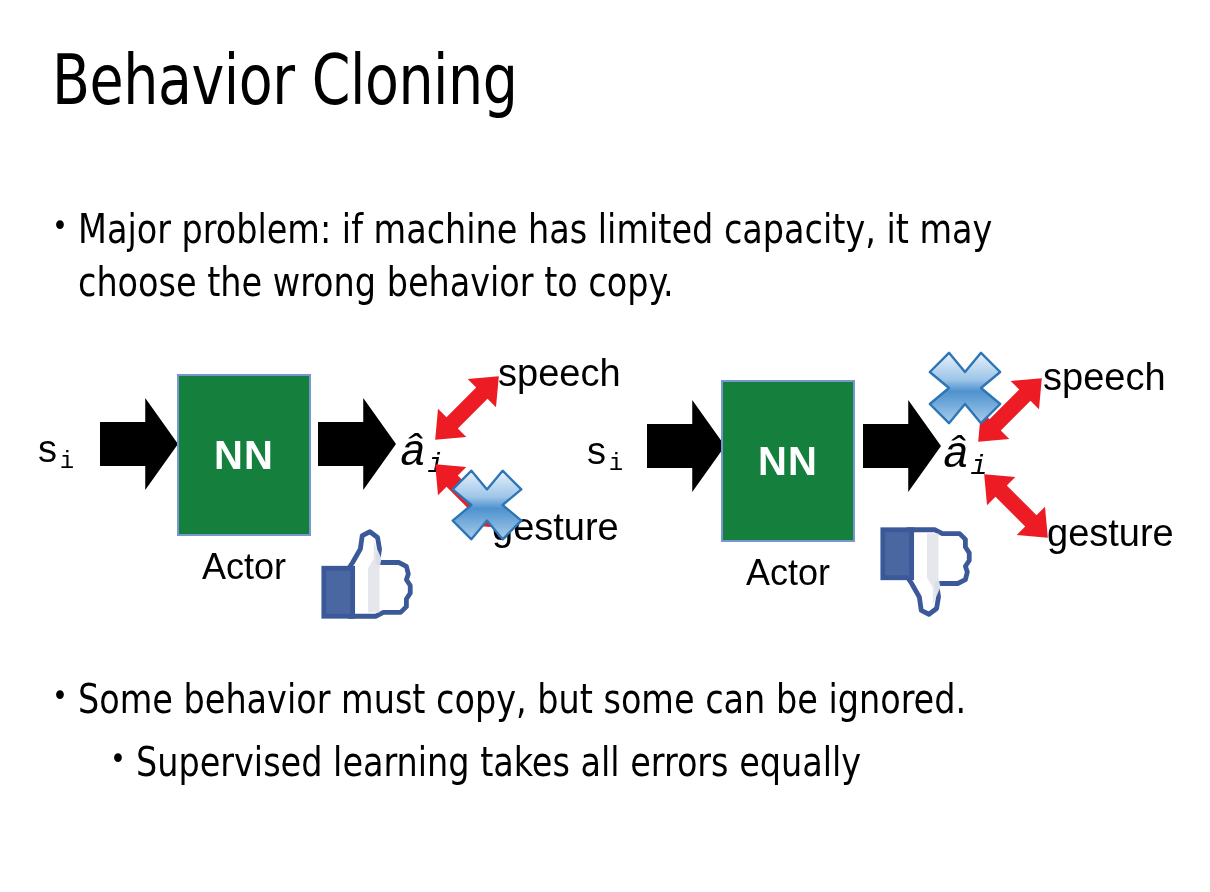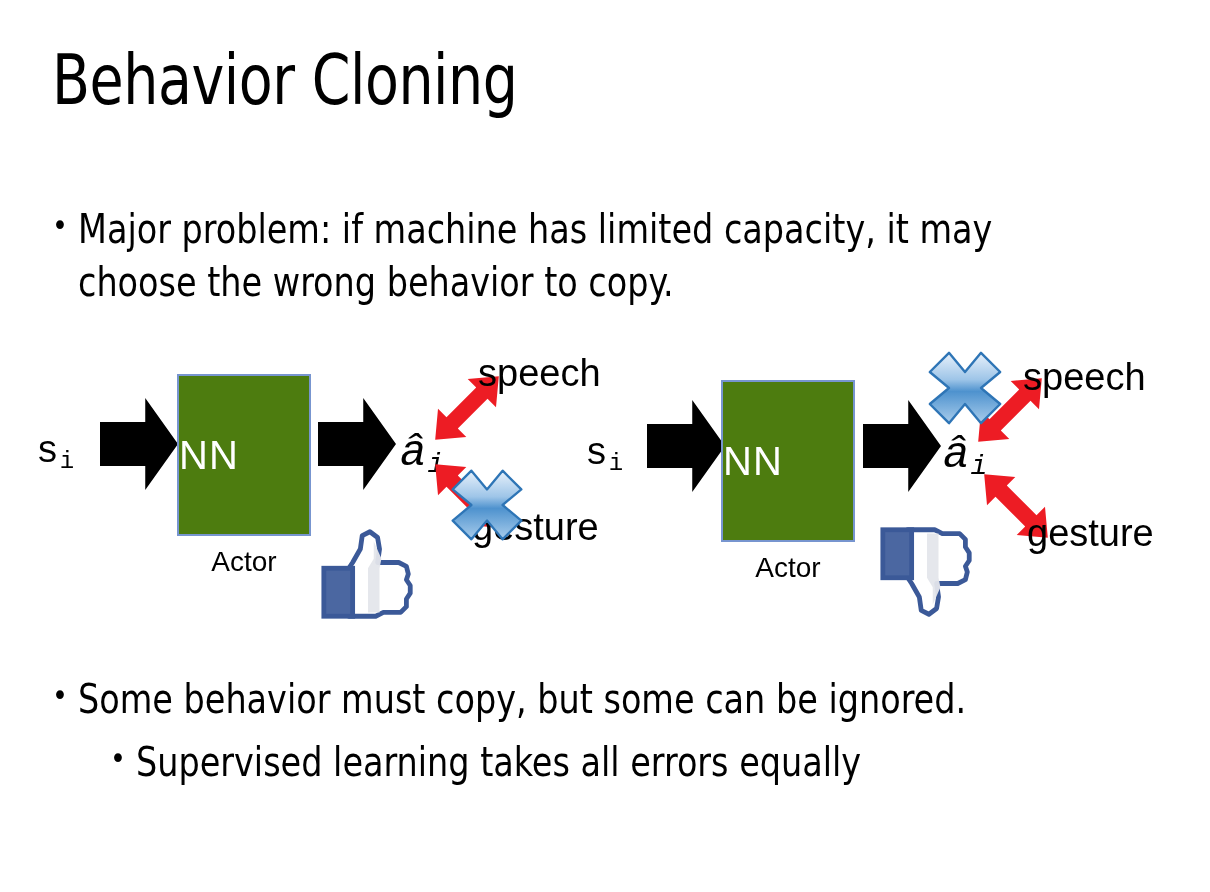--- a/index.html
+++ b/index.html
@@ -99,36 +99,38 @@
   }
 
   .block-arrow {
     position: absolute;
     background: #000000;
     clip-path: polygon(0% 26%, 58% 26%, 58% 0%, 100% 50%, 58% 100%, 58% 74%, 0% 74%);
   }
 
   .nn-box {
     position: absolute;
-    background: #4d7c0f;
+    background: #15803d;
     border: 2px solid #7795CF;
     box-sizing: border-box;
     display: flex;
     align-items: center;
+    justify-content: center;
+    font-weight: bold;
   }
   .nn-label {
     font-family: "Liberation Sans", sans-serif;
     font-size: 40px;
     color: #FFFFFF;
     letter-spacing: 1px;
   }
   .actor-label {
     position: absolute;
     font-family: "Liberation Sans", sans-serif;
-    font-size: 28px;
+    font-size: 36px;
     color: #000000;
     text-align: center;
     white-space: nowrap;
   }
 
   .action-label {
     position: absolute;
     font-family: Liberation Mono, monospace;
     font-style: italic;
     font-size: 44px;
@@ -141,20 +143,21 @@
     vertical-align: -7px;
     margin-left: 1px;
   }
 
   .out-label {
     position: absolute;
     font-family: "Liberation Sans", sans-serif;
     font-size: 38px;
     color: #000000;
     white-space: nowrap;
+    margin-left: 20px;
   }
 
   .red-arrow {
     position: absolute;
     overflow: visible;
   }
 
   .x-mark { position: absolute; }
   .thumb  { position: absolute; }
 

